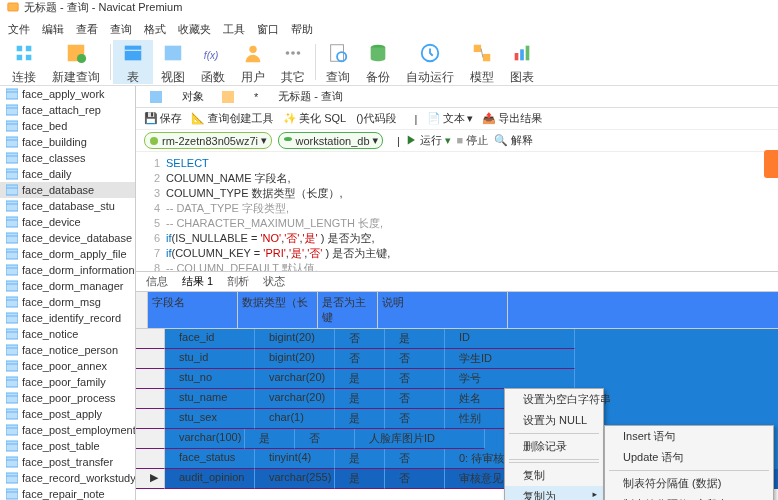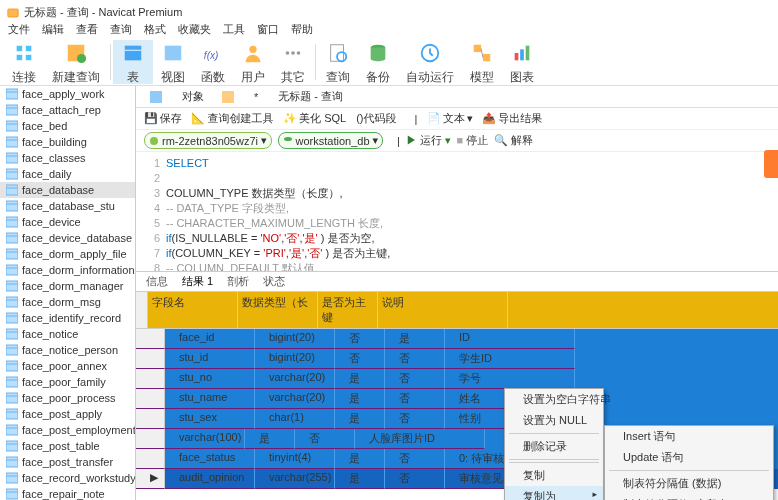--- a/index.html
+++ b/index.html
@@ -1,17 +1,17 @@
 <!DOCTYPE html>
 <html><head>
 <meta charset="utf-8">
 <style>
 *{box-sizing:border-box;margin:0;padding:0;font-family:"Microsoft YaHei",Arial,sans-serif;font-size:11px;color:#333}
 body{background:#fff;width:778px;height:500px;overflow:hidden;position:relative}
-.titlebar{height:20px;background:#fff;display:flex;align-items:flex-end;padding:0 6px;gap:4px}
+.titlebar{height:20px;background:#fff;display:flex;align-items:flex-start;padding:0 6px;gap:4px}
 .titlebar svg{width:14px;height:14px}
 .menubar{height:18px;display:flex;gap:12px;padding:0 8px;align-items:center}
 .menubar span{cursor:default}
 .toolbar{height:48px;display:flex;padding:0 4px;border-bottom:1px solid #ddd;align-items:center}
 .tbtn{display:flex;flex-direction:column;align-items:center;padding:2px 8px;min-width:40px;height:44px;cursor:pointer}
 .tbtn.active{background:#d8ecf9}
 .tbtn .ic{width:22px;height:22px;display:flex;align-items:center;justify-content:center}
 .tbtn .lb{font-size:12px;margin-top:5px;color:#444}
 .tsep{width:1px;height:36px;background:#ddd;margin:0 2px}
 .main{display:flex;height:414px}
@@ -30,21 +30,21 @@
 .editor{padding:4px 8px;font-family:Consolas,monospace;font-size:11px;line-height:15px;border-bottom:1px solid #ccc;height:120px;overflow:hidden;position:relative}
 .eline{display:flex}
 .lno{width:22px;color:#aaa;text-align:right;padding-right:6px;user-select:none}
 .kw{color:#0070c1}
 .str{color:#c00}
 .cmt{color:#999}
 .restabs{height:20px;display:flex;gap:14px;padding-left:10px;align-items:center;border-bottom:1px solid #ccc}
 .restabs .rt{color:#555}
 .restabs .rt.active{color:#000;font-weight:500}
 .grid{font-size:11px}
-.grid .hdr{display:flex;background:#eab308;border-bottom:1px solid #ccc}
+.grid .hdr{display:flex;background:#3b82f6;border-bottom:1px solid #ccc}
 .grid .hdr div{padding:3px 4px;border-right:1px solid #ccc}
 .grid .row{display:flex;background:#1e7fd6;color:#fff}
 .grid .row div{padding:2px 14px;border-right:1px solid #4a9de8;border-bottom:1px solid #701a75;overflow:hidden;white-space:nowrap}
 .grid .row.cur{background:#1565c0}
 .c0{width:12px;background:#f0f0f0!important;color:#333!important;border-right:1px solid #ccc!important}
 .c1{width:90px}.c2{width:80px}.c3{width:50px}.c4{width:60px}.c5{width:130px}
 .ctxmenu{position:absolute;background:#f5f5f5;border:1px solid #aaa;box-shadow:2px 2px 4px rgba(0,0,0,.3);z-index:10}
 .ctxmenu .mi{padding:3px 20px 3px 18px;white-space:nowrap;position:relative}
 .ctxmenu .mi.hov{background:#d8ecf9}
 .ctxmenu .sep{height:1px;background:#ccc;margin:2px 4px}
@@ -409,20 +409,21 @@
    <span style="color:#aaa">■ <span>停止</span></span>
    <span>🔍 <span>解释</span></span>
   </div>
   <div class="editor">
         <div class="eline">
           <div class="lno">1</div>
           <div><span class="kw">SELECT</span></div>
         </div>
         <div class="eline">
           <div class="lno">2</div>
+          <div>    COLUMN_NAME 字段名,</div>
         </div>
         <div class="eline">
           <div class="lno">3</div>
           <div>    COLUMN_TYPE 数据类型（长度）,</div>
         </div>
         <div class="eline">
           <div class="lno">4</div>
           <div><span class="cmt">--      DATA_TYPE 字段类型,</span></div>
         </div>
         <div class="eline">

